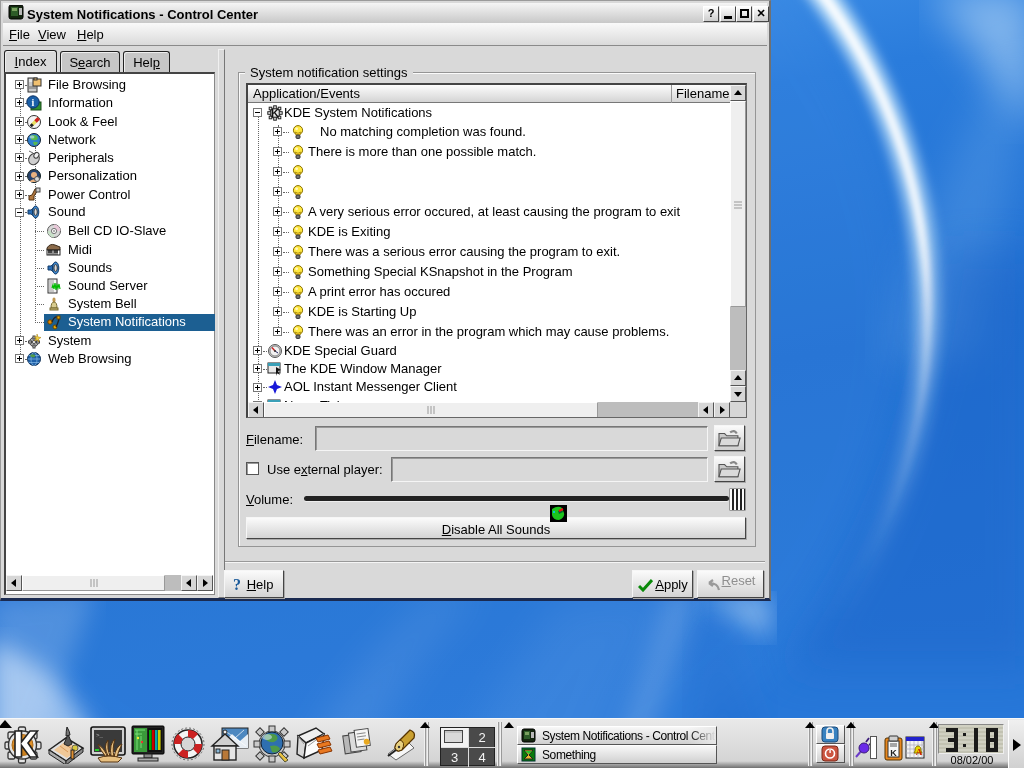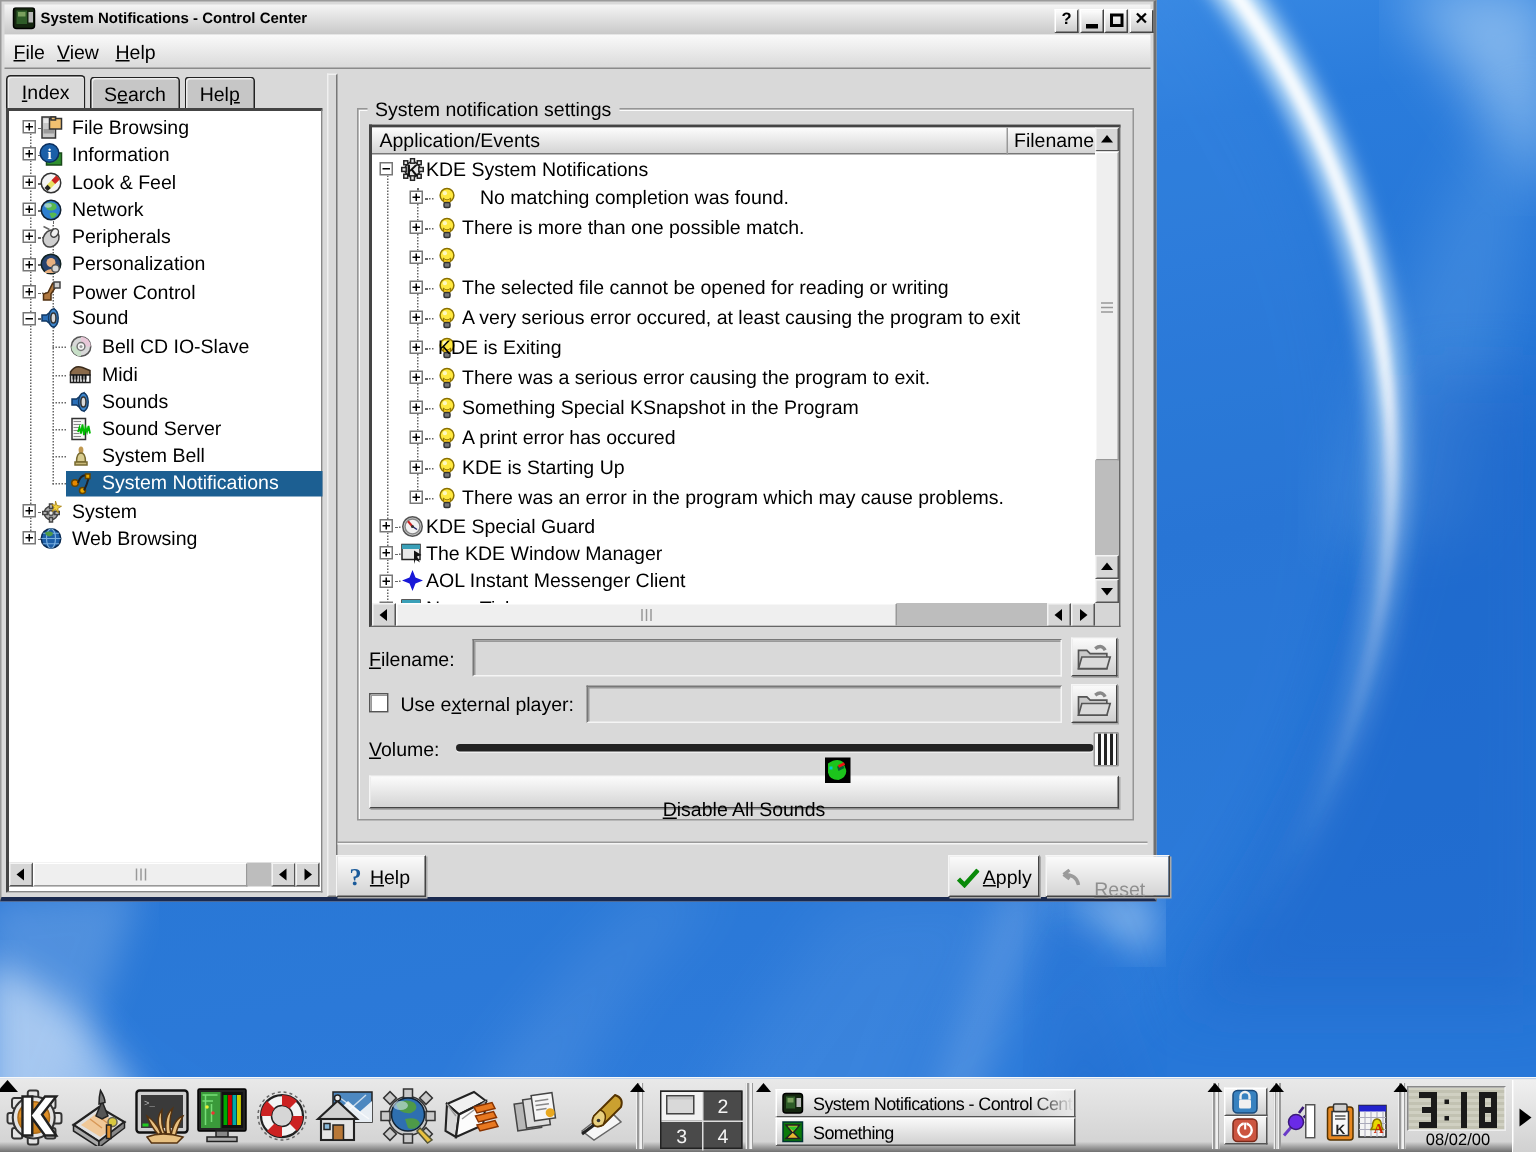--- a/index.html
+++ b/index.html
@@ -1,20 +1,20 @@
 <!DOCTYPE html>
 <html><head><meta charset="utf-8">
 <style>
 html,body{margin:0;padding:0;width:1024px;height:768px;overflow:hidden;}
 body{font-family:"Liberation Sans",sans-serif;background:#1b6fd2;position:relative;}
 *{box-sizing:border-box;}
 .abs{position:absolute;}
 #win{position:absolute;left:0;top:0;width:771px;height:601px;background:#d9d9d9;border:1px solid #9a9a9a;border-right:2px solid #707070;border-bottom:3px solid #1a2a50;}
 #titlebar{position:absolute;left:2px;top:2px;right:2px;height:20px;background:linear-gradient(#f5f5f5,#c8c8c8);}
-#titlebar .ttext{position:absolute;left:24px;top:4px;font-size:10px;font-weight:bold;color:#000}
+#titlebar .ttext{position:absolute;left:24px;top:4px;font-size:13px;font-weight:bold;color:#000}
 .tbtn{position:absolute;top:3px;width:16px;height:16px;background:linear-gradient(#fdfdfd,#cccccc);border:1px solid #fff;border-right-color:#444;border-bottom-color:#444;text-align:center;font-size:11px;font-weight:bold;line-height:13px;color:#000;}
 #menubar{position:absolute;left:2px;top:22px;right:2px;height:23px;background:linear-gradient(#fafafa,#dadada);border-bottom:1px solid #8a8a8a;}
 .mitem{position:absolute;top:4px;font-size:13px;color:#000;}
 .u{text-decoration:underline;}
 .tab{position:absolute;top:50px;height:21px;border:1px solid #222;border-bottom:none;border-radius:3px 3px 0 0;font-size:13px;text-align:center;padding-top:3px;background:#c6c6c6;box-shadow:inset 1px 1px 0 #eee;}
 .tab.active{background:#d9d9d9;height:22px;top:49px;z-index:3;}
 #treebox{position:absolute;left:3px;top:71px;width:211px;height:523px;background:#fff;border:1px solid #888;border-top:2px solid #444;border-left:2px solid #444;}
 .trow{position:absolute;font-size:13px;color:#000;white-space:nowrap;}
 .i16{position:absolute;width:16px;height:16px;}
 .exp{position:absolute;width:9px;height:9px;background:#fff;border:1px solid #777;}
@@ -396,33 +396,32 @@
 <div class="exp plus" style="left:25px;top:82px"></div>
 <div class="abs" style="left:35px;top:87px;width:6px;border-top:1px dotted #666"></div>
 <svg class="i16" style="left:42px;top:79px">
         <use href="#i-bulb"></use>
       </svg>
 <div class="exp plus" style="left:25px;top:102px"></div>
 <div class="abs" style="left:35px;top:107px;width:6px;border-top:1px dotted #666"></div>
 <svg class="i16" style="left:42px;top:99px">
         <use href="#i-bulb"></use>
       </svg>
-<span class="lrow" style="left:60px;top:99px">The selected file cannot be opened for reading or writing</span>
 <div class="exp plus" style="left:25px;top:122px"></div>
 <div class="abs" style="left:35px;top:127px;width:6px;border-top:1px dotted #666"></div>
 <svg class="i16" style="left:42px;top:119px">
         <use href="#i-bulb"></use>
       </svg>
 <span class="lrow" style="left:60px;top:119px">A very serious error occured, at least causing the program to exit</span>
 <div class="exp plus" style="left:25px;top:142px"></div>
 <div class="abs" style="left:35px;top:147px;width:6px;border-top:1px dotted #666"></div>
 <svg class="i16" style="left:42px;top:139px">
         <use href="#i-bulb"></use>
       </svg>
-<span class="lrow" style="left:44px;top:139px">KDE is Exiting</span>
+<span class="lrow" style="left:60px;top:139px">KDE is Exiting</span>
 <div class="exp plus" style="left:25px;top:162px"></div>
 <div class="abs" style="left:35px;top:167px;width:6px;border-top:1px dotted #666"></div>
 <svg class="i16" style="left:42px;top:159px">
         <use href="#i-bulb"></use>
       </svg>
 <span class="lrow" style="left:60px;top:159px">There was a serious error causing the program to exit.</span>
 <div class="exp plus" style="left:25px;top:182px"></div>
 <div class="abs" style="left:35px;top:187px;width:6px;border-top:1px dotted #666"></div>
 <svg class="i16" style="left:42px;top:179px">
         <use href="#i-bulb"></use>
@@ -507,29 +506,29 @@
       </svg></div>
 <div class="abs" style="left:245px;top:461px;width:13px;height:13px;background:#fff;border:1px solid #555;box-shadow:inset 1px 1px 0 #999"></div>
 <span class="lbl" style="left:266px;top:461px">Use e<span class="u">x</span>ternal player:</span>
 <div class="field" style="left:390px;top:456px;width:317px;height:25px"></div>
 <div class="fbtn" style="left:713px;top:455px"><svg width="26" height="20" style="margin:2px 0 0 1px">
         <use href="#i-folder"></use>
       </svg></div>
 <span class="lbl" style="left:245px;top:491px"><span class="u">V</span>olume:</span>
 <div class="abs" style="left:303px;top:495px;width:425px;height:5px;background:#222;border-radius:3px;box-shadow:0 1px 0 #eee"></div>
 <div class="abs" style="left:728px;top:487px;width:17px;height:23px;background:repeating-linear-gradient(90deg,#fafafa 0 2px,#222 2px 4px);border:1px solid #999;border-radius:1px"></div>
-<div class="btn" style="left:245px;top:516px;width:500px;height:22px;padding-top:14px"><span class="u">D</span>isable All Sounds</div>
+<div class="btn" style="left:245px;top:516px;width:500px;height:22px;padding-top:4px"><span class="u">D</span>isable All Sounds</div>
 <div class="abs" style="left:224px;top:560px;width:540px;height:2px;border-top:1px solid #999;border-bottom:1px solid #f5f5f5"></div>
 <div class="btn" style="left:223px;top:569px;width:60px;height:28px;padding:6px 0 0 12px"><svg width="13" height="16" style="position:absolute;left:7px;top:5px">
         <text x="1" y="14" font-size="16" font-weight="bold" fill="#1a5a9a" font-family="Liberation Serif">?</text>
       </svg><span class="u">H</span>elp</div>
 <div class="btn" style="left:631px;top:569px;width:61px;height:28px;padding:6px 0 0 18px"><svg width="15" height="13" style="position:absolute;left:5px;top:8px">
         <path d="M1,7 L5,11 L14,1" stroke="#0a8a0a" stroke-width="3" fill="none"></path>
       </svg><span class="u">A</span>pply</div>
-<div class="btn" style="left:696px;top:569px;width:83px;height:28px;padding:14px 0 0 16px;color:#8f8f8f"><svg width="16" height="13" style="position:absolute;left:7px;top:8px">
+<div class="btn" style="left:696px;top:569px;width:67px;height:28px;padding:2px 0 0 16px;color:#8f8f8f"><svg width="16" height="13" style="position:absolute;left:7px;top:8px">
         <path d="M14,11 Q13,4 4,4 M4,4 L8,1 M4,4 L8,7" stroke="#9a9a9a" stroke-width="2.2" fill="none"></path>
       </svg><span style="text-decoration:underline">R</span>eset</div>
 <div class="abs" style="left:549px;top:504px;width:17px;height:17px;background:#000"><svg width="17" height="17">
         <path d="M2,4 Q8,0 12,3 L14,8 Q15,13 9,15 Q3,15 2,10 Z" fill="#1cc41c"></path>
         <path d="M8,6 L12,5 L13,7 L9,9 Z" fill="#063"></path>
         <path d="M9,6 L13,4" stroke="#e11" stroke-width="2"></path>
         <rect x="3" y="6" width="2" height="2" fill="#0cc"></rect>
       </svg></div>
 </div>
 <div id="panel">

